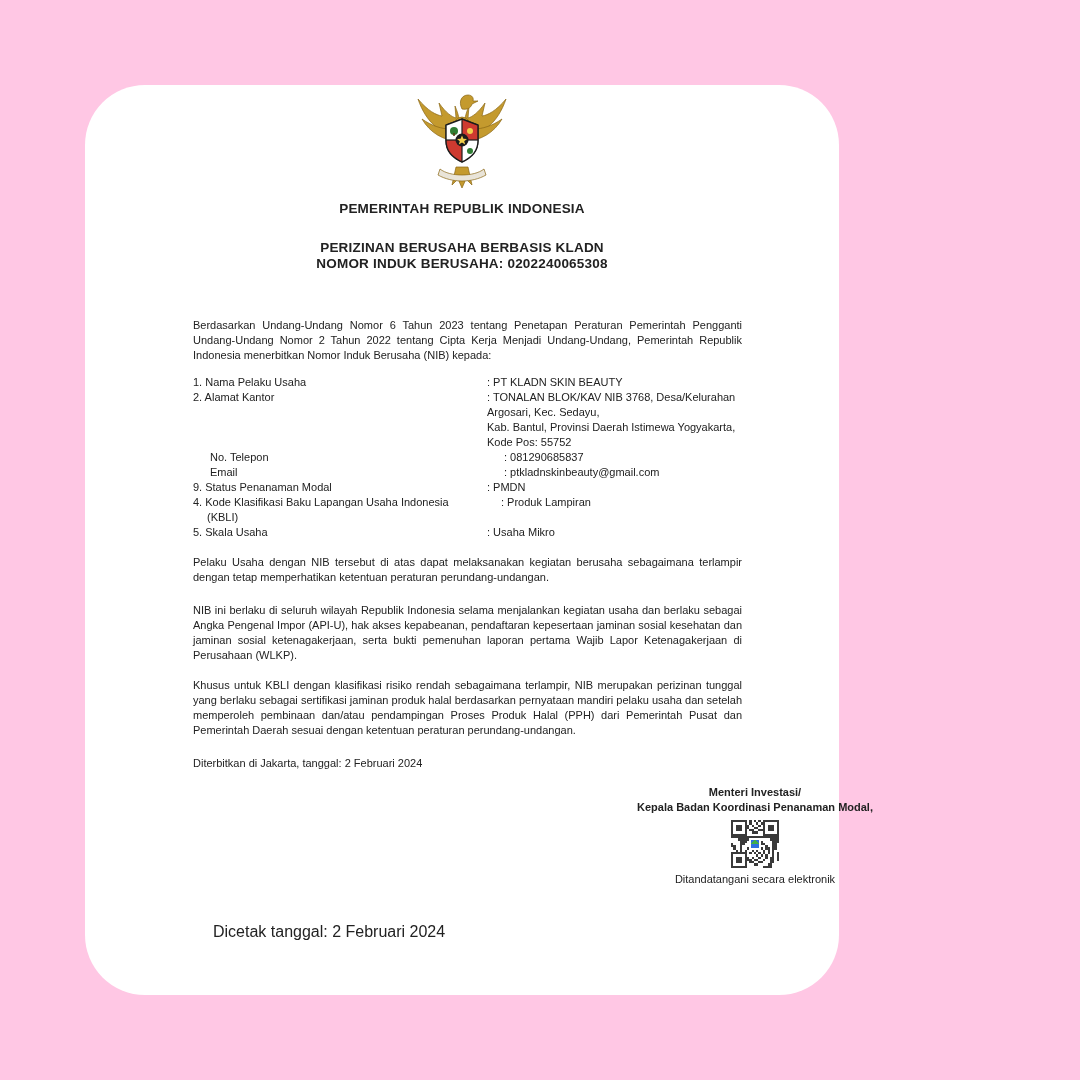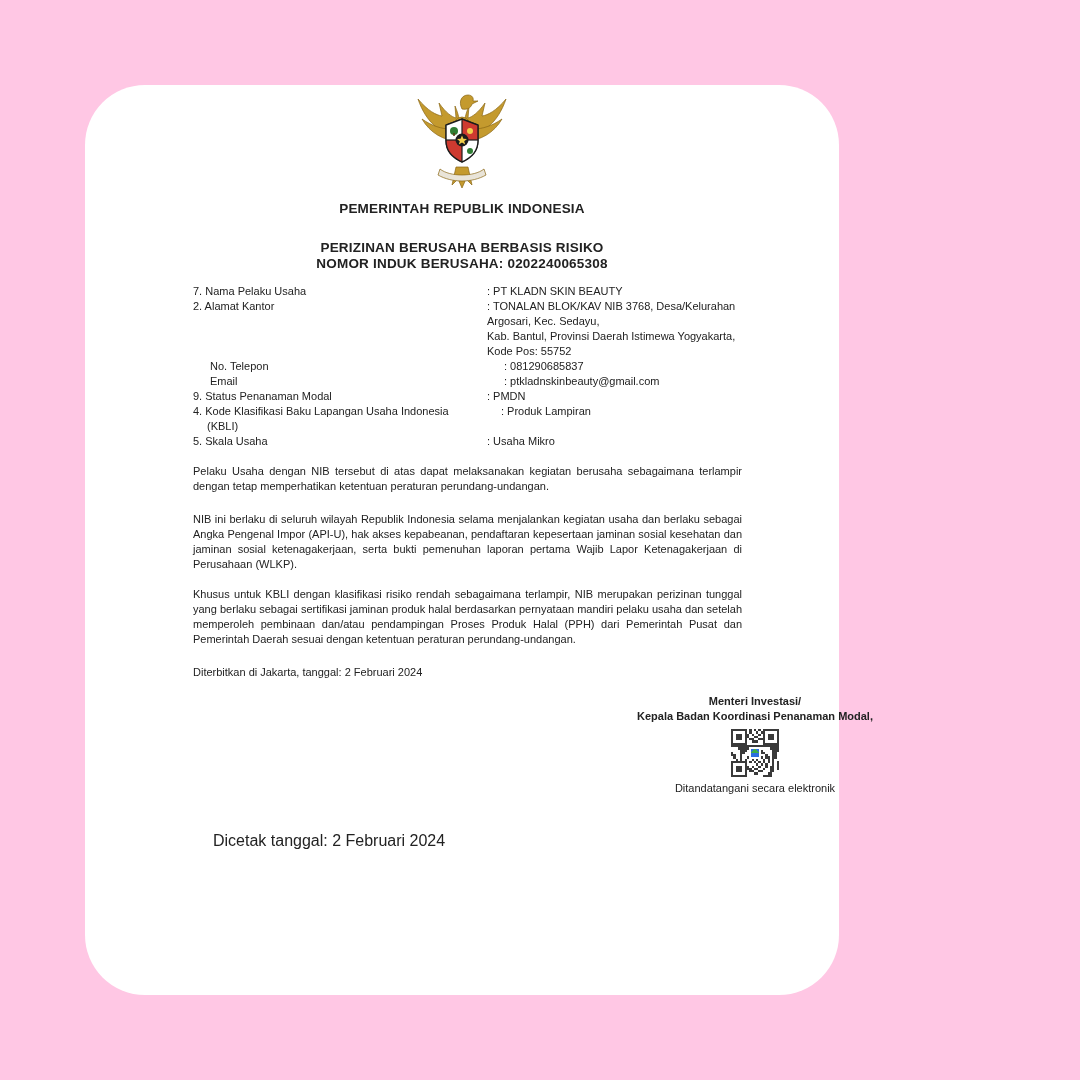--- a/index.html
+++ b/index.html
@@ -139,30 +139,31 @@
         <circle cx="50" cy="51" r="6.5" fill="#1C1C1C" stroke="none"></circle>
         <path d="M50 46.5 L51.4 49.8 L55 50 L52.2 52.2 L53.2 55.6 L50 53.6 L46.8 55.6 L47.8 52.2 L45 50 L48.6 49.8 Z" fill="#F2D04B" stroke="none"></path>
       </g>
 
       <path d="M50 30 L66 36 L66 52 C66 62 59 69 50 73 C41 69 34 62 34 52 L34 36 Z" fill="none" stroke="#1C1C1C" stroke-width="1.4"></path>
     </svg>
   </div>
 
   <div class="gov-title">PEMERINTAH REPUBLIK INDONESIA</div>
   <div class="doc-title">
-    <div>PERIZINAN BERUSAHA BERBASIS RISIKO</div>
+    <div>PERIZINAN BERUSAHA BERBASIS KLADN</div>
     <div>NOMOR INDUK BERUSAHA: 0202240065308</div>
   </div>
 
   <div class="content">
 
+    <div class="para intro">Berdasarkan Undang-Undang Nomor 6 Tahun 2023 tentang Penetapan Peraturan Pemerintah Pengganti Undang-Undang Nomor 2 Tahun 2022 tentang Cipta Kerja Menjadi Undang-Undang, Pemerintah Republik Indonesia menerbitkan Nomor Induk Berusaha (NIB) kepada:</div>
 
     <div class="fields">
       <div class="field-row">
-        <span class="field-label">7. Nama Pelaku Usaha</span>
+        <span class="field-label">1. Nama Pelaku Usaha</span>
         <span class="field-value">: PT KLADN SKIN BEAUTY</span>
       </div>
       <div class="field-row">
         <span class="field-label">2. Alamat Kantor</span>
         <span class="field-value">: TONALAN BLOK/KAV NIB 3768, Desa/Kelurahan Argosari, Kec. Sedayu,
 Kab. Bantul, Provinsi Daerah Istimewa Yogyakarta,
 Kode Pos: 55752</span>
       </div>
       <div class="field-row indent">
         <span class="field-label">No. Telepon</span>

